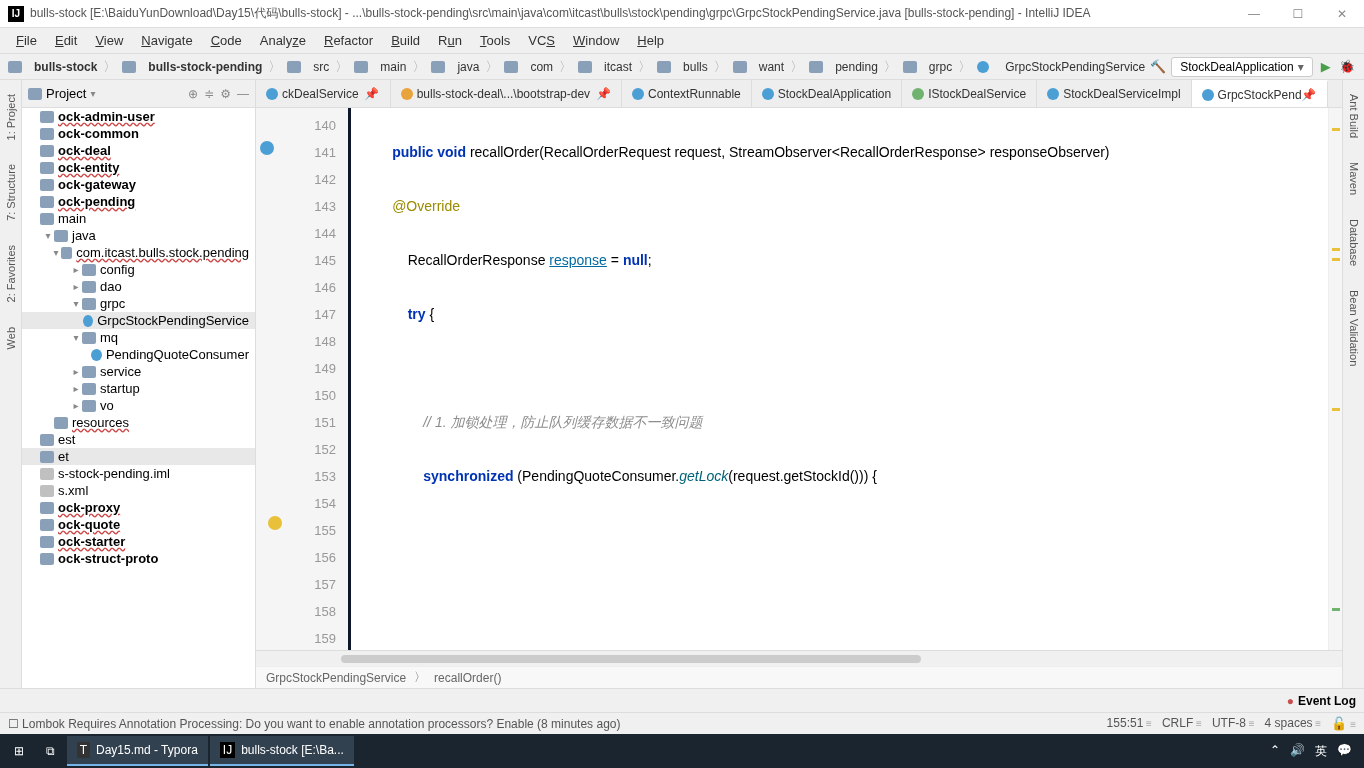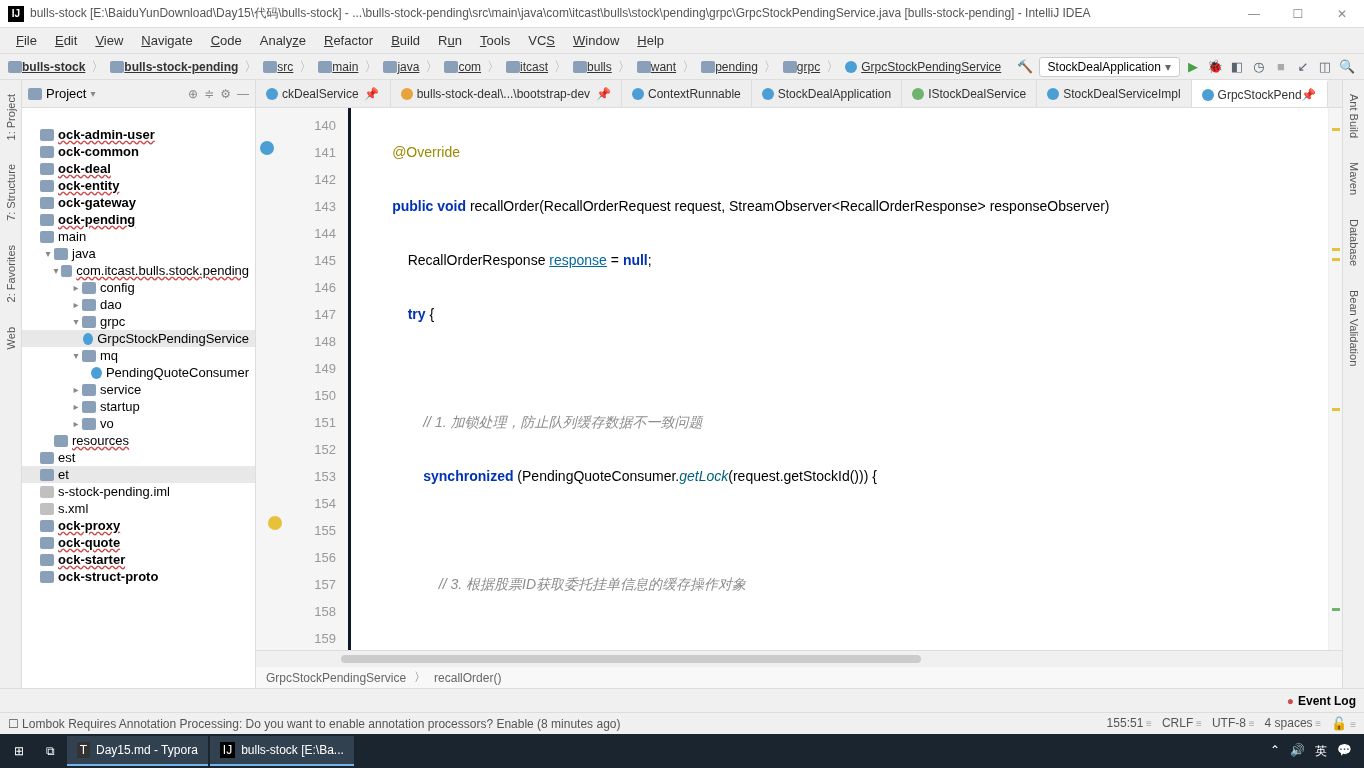--- a/index.html
+++ b/index.html
@@ -6,41 +6,41 @@
 body { width: 1364px; height: 768px; background: #f0f0f0; overflow: hidden; display: flex; flex-direction: column; font-size: 13px; }
 .titlebar { height: 28px; background: #fff; display: flex; align-items: center; padding: 0 8px; color: #555; font-size: 12px; border-bottom: 1px solid #ddd; }
 .titlebar-icon { width: 16px; height: 16px; background: #000; color: #fff; display: inline-flex; align-items: center; justify-content: center; font-size: 10px; font-weight: bold; margin-right: 6px; }
 .titlebar-title { flex: 1; white-space: nowrap; overflow: hidden; }
 .win-controls { display: flex; gap: 16px; color: #888; }
 .win-btn { width: 28px; text-align: center; cursor: pointer; }
 .menubar { height: 26px; background: #f0f0f0; display: flex; align-items: center; padding: 0 8px; gap: 2px; border-bottom: 1px solid #ddd; }
 .menu-item { padding: 2px 8px; color: #333; cursor: pointer; }
 .menu-item u { text-decoration: underline; }
 .breadcrumb { height: 26px; background: #f0f0f0; display: flex; align-items: center; padding: 0 8px; border-bottom: 1px solid #ddd; gap: 4px; overflow: hidden; }
-.crumb { display: flex; align-items: center; gap: 0; font-size: 12px; color: #333; white-space: nowrap; text-decoration: underline; }
+.crumb { display: flex; align-items: center; gap: 12px; font-size: 12px; color: #333; white-space: nowrap; }
 .crumb-icon { width: 14px; height: 12px; background: #8aa0b8; border-radius: 2px; display: inline-block; }
 .crumb-sep { color: #aaa; margin: 0 2px; }
 .toolbar-right { margin-left: auto; display: flex; align-items: center; gap: 4px; }
 .run-config { background: #fff; border: 1px solid #ccc; border-radius: 3px; padding: 2px 8px; font-size: 12px; display: flex; align-items: center; gap: 4px; }
 .run-config::after { content: "▾"; color: #666; }
 .tb-icon { width: 18px; height: 18px; display: inline-flex; align-items: center; justify-content: center; cursor: pointer; color: #596470; border: 1px solid transparent; border-radius: 2px; }
 .tb-icon.play { color: #4aa04a; }
 .mainarea { flex: 1; display: flex; overflow: hidden; position: relative; }
 .left-tool-strip, .right-tool-strip { width: 22px; background: #f0f0f0; border-right: 1px solid #ddd; display: flex; flex-direction: column; align-items: center; padding-top: 10px; gap: 16px; }
 .right-tool-strip { border-right: none; border-left: 1px solid #ddd; }
 .vert-text { writing-mode: vertical-rl; transform: rotate(180deg); font-size: 11px; color: #555; cursor: pointer; padding: 4px 0; }
 .right-tool-strip .vert-text { transform: none; }
 .project-panel { width: 234px; background: #fff; border-right: 1px solid #ddd; display: flex; flex-direction: column; overflow: hidden; }
 .project-header { height: 28px; display: flex; align-items: center; padding: 0 6px; gap: 6px; border-bottom: 1px solid #ddd; background: #f0f0f0; }
 .proj-dd { display: flex; align-items: center; gap: 4px; font-size: 13px; }
 .proj-dd::before { content: ""; width: 14px; height: 12px; background: #8aa0b8; border-radius: 2px; display: inline-block; }
 .proj-dd::after { content: "▾"; color: #888; font-size: 10px; }
 .proj-tools { margin-left: auto; display: flex; gap: 6px; color: #888; }
 .proj-tools span { cursor: pointer; font-size: 12px; }
-.tree { flex: 1; overflow-y: auto; padding: 18px 0; font-size: 13px; }
+.tree { flex: 1; overflow-y: auto; padding: 0 0; font-size: 13px; }
 .tree-row { display: flex; align-items: center; padding: 1px 6px; white-space: nowrap; cursor: pointer; }
 .tree-row.selected { background: #e8e8e8; }
 .tree-indent { display: inline-block; }
 .tree-arrow { width: 12px; display: inline-block; color: #888; font-size: 10px; text-align: center; }
 .tree-icon { width: 14px; height: 12px; display: inline-block; margin-right: 4px; border-radius: 2px; }
 .ti-folder { background: #8aa0b8; }
 .ti-folder-open { background: #8aa0b8; }
 .ti-java { background: #4b9fd5; border-radius: 50%; width: 12px; height: 12px; }
 .ti-file { background: #c0c0c0; }
 .tree-label { color: #000; }
@@ -435,29 +435,28 @@
           <div>152</div>
           <div>153</div>
           <div>154</div>
           <div>155</div>
           <div>156</div>
           <div>157</div>
           <div>158</div>
           <div>159</div>
         </div>
       <div class="code">
+<div class="code-line">        <span class="kw">public void</span><span> recallOrder(RecallOrderRequest request, StreamObserver&lt;RecallOrderResponse&gt; responseObserver)</span></div>
 <div class="code-line">        <span class="ann">@Override</span></div>
-<div class="code-line">        <span class="kw">public void</span><span> recallOrder(RecallOrderRequest request, StreamObserver&lt;RecallOrderResponse&gt; responseObserver)</span></div>
 <div class="code-line">        <span>    RecallOrderResponse </span><span class="us">response</span><span> = </span><span class="kw">null</span><span>;</span></div>
 <div class="code-line">            <span class="kw">try</span><span> {</span></div>
 <div class="code-line"></div>
 <div class="code-line">                <span class="cmt">// 1. 加锁处理，防止队列缓存数据不一致问题</span></div>
 <div class="code-line">                <span class="kw">synchronized</span><span> (PendingQuoteConsumer.</span><span class="mtd">getLock</span><span>(request.getStockId())) {</span></div>
 <div class="code-line"></div>
-<div class="code-line">                    <span class="cmt">// 3. 根据股票ID获取委托挂单信息的缓存操作对象</span></div>
 
 
 
 
 
 
 
 
 
 

